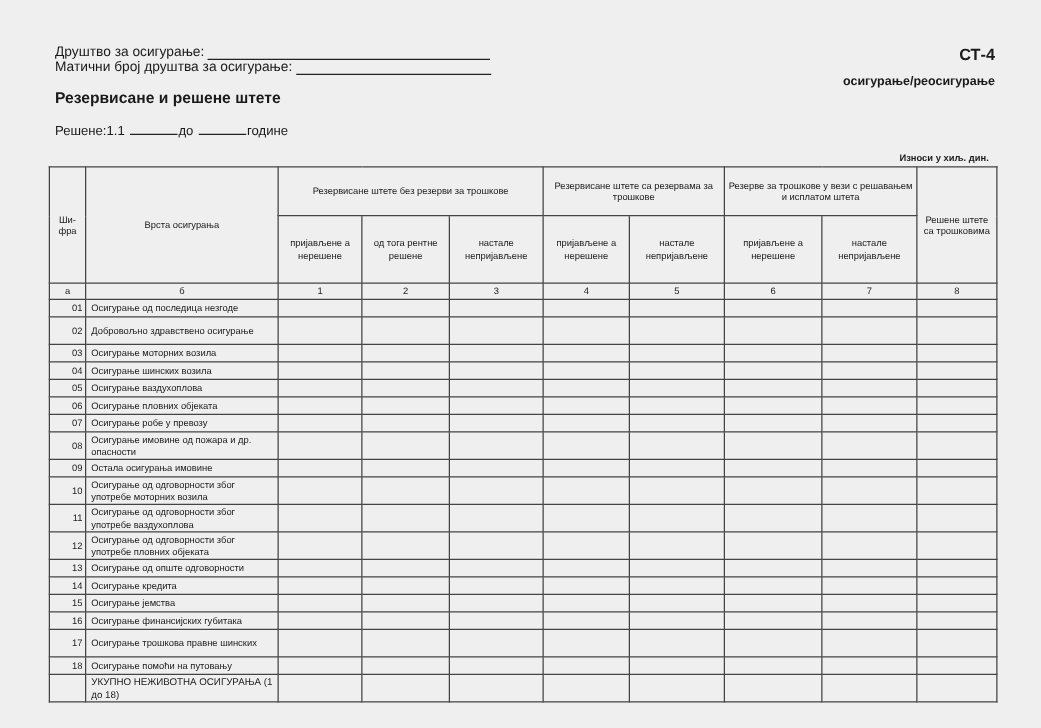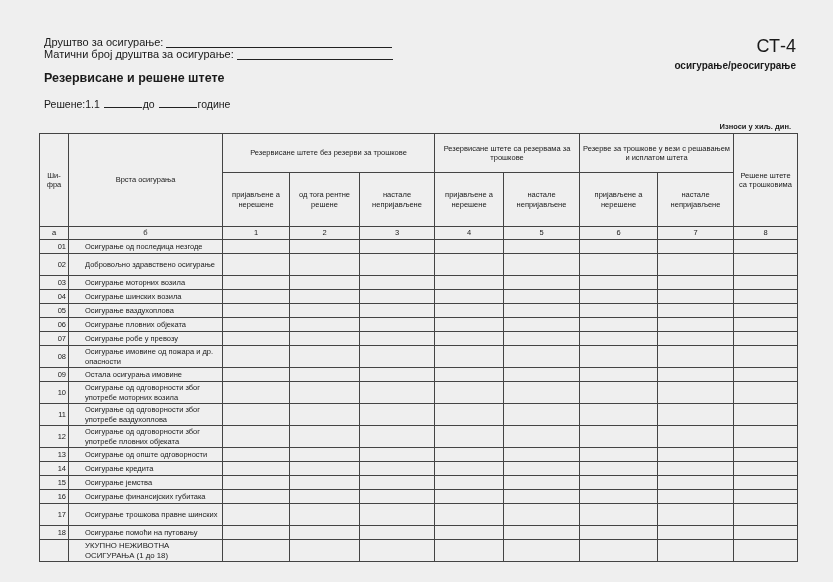--- a/index.html
+++ b/index.html
@@ -9,21 +9,21 @@
     font-family: "Liberation Sans", sans-serif;
     color: #1a1a1a;
     position: relative;
   }
   .abs { position: absolute; }
   .company { left: 44px; top: 36px; font-size: 11px; line-height: 12px; }
   .company .fill { display: inline-block; border-bottom: 1px solid #222; vertical-align: bottom; height: 10px; }
   .title { left: 44px; top: 71px; font-size: 12.5px; font-weight: bold; }
   .period { left: 44px; top: 98px; font-size: 10.5px; }
   .period .blank { display: inline-block; width: 38px; border-bottom: 1px solid #222; height: 9px; vertical-align: baseline; margin: 0 1px; }
-  .formcode { right: 37px; top: 36px; font-size: 18px; font-weight: normal; margin-left: 12px; }
+  .formcode { right: 37px; top: 36px; font-size: 13px; font-weight: bold; margin-left: 12px; }
   .kind { right: 37px; top: 60px; font-size: 10px; font-weight: bold; }
   .units { right: 42px; top: 122px; font-size: 7.5px; font-weight: bold; }
 
   table.grid {
     position: absolute; left: 39px; top: 133px;
     border-collapse: collapse;
     font-size: 7.5px;
     table-layout: fixed;
   }
   table.grid td, table.grid th {
@@ -31,21 +31,21 @@
     padding: 0 2px;
     font-weight: normal;
     text-align: center;
     vertical-align: middle;
     line-height: 9.5px;
   }
   table.grid th.h-top { height: 38px; }
   table.grid th.h-sub { height: 53px; }
   table.grid tr.num td { height: 12px; }
   table.grid td.code { text-align: right; }
-  table.grid td.name { text-align: left; padding-left: 16px; }
+  table.grid td.name { text-align: left; padding-left: 4px; }
   table.grid tr.r1 td { height: 13px; }
   table.grid tr.r2 td { height: 21px; }
   table.grid tr.total td.name { font-weight: normal; font-size: 7.8px; }
   .thick-l { border-left: 1.5px solid #222 !important; }
 </style>
 </head>
 <body>
 
 <div class="abs company">
   <div>

